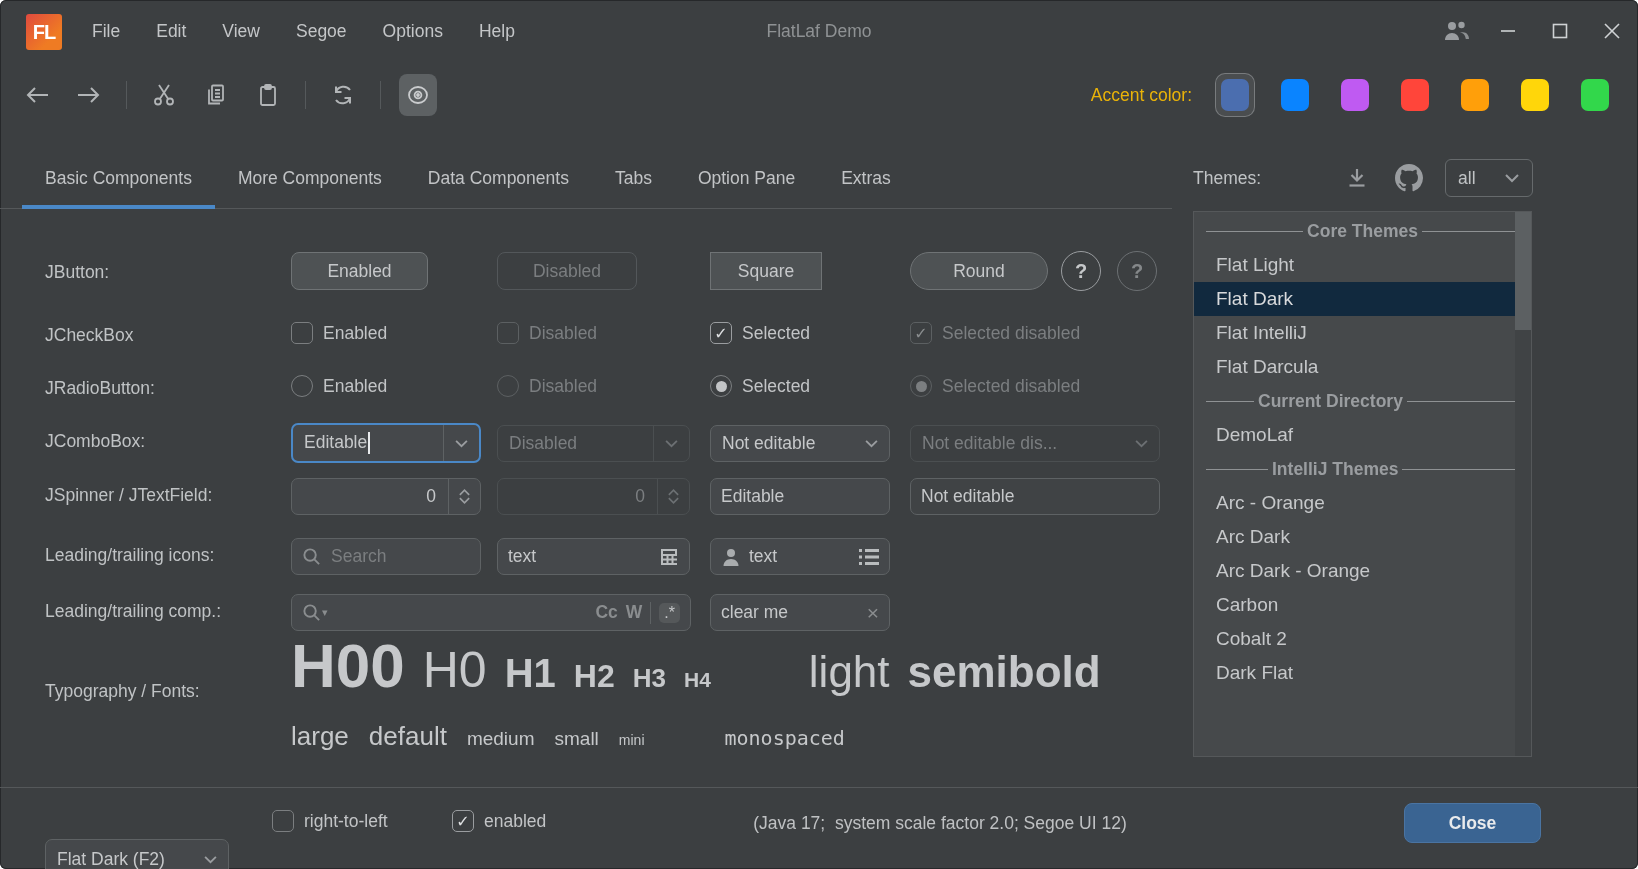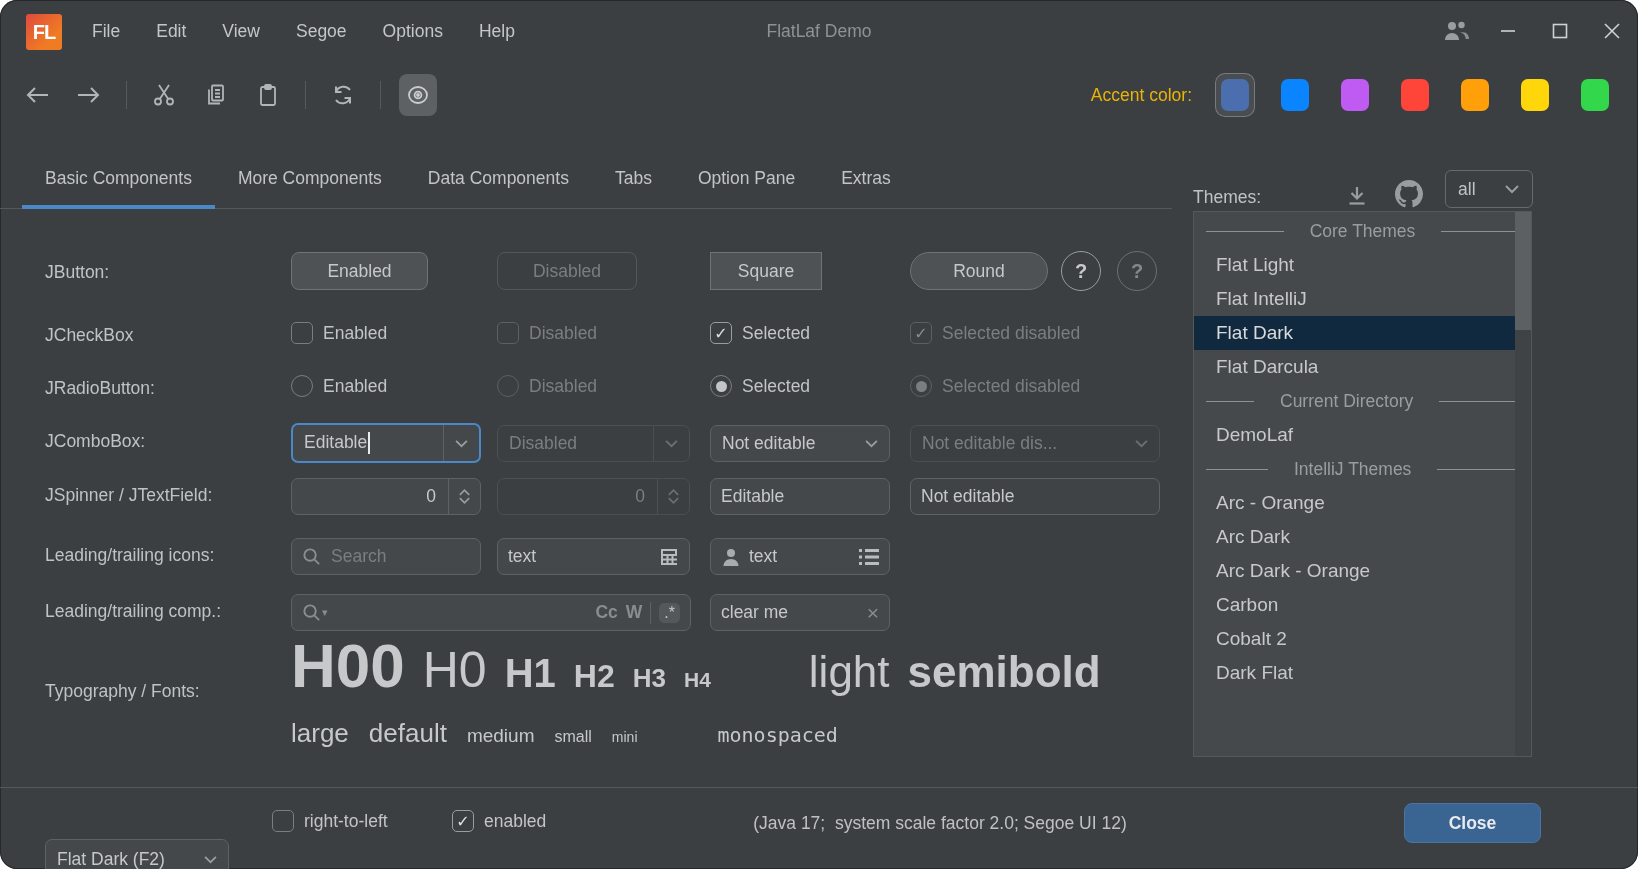--- a/index.html
+++ b/index.html
@@ -1,19 +1,19 @@
 <!DOCTYPE html>
 <html><head>
 <meta charset="utf-8">
 <style>
   html,body{margin:0;padding:0;background:#ffffff;}
   *{box-sizing:border-box;}
   #window{
     position:relative;width:1638px;height:869px;margin:0 auto;
-    background:#3c3f41;border-radius:17px;overflow:hidden;
+    background:#3c3f41;border-radius:6px;overflow:hidden;
     font-family:"Liberation Sans","DejaVu Sans",sans-serif;
     color:#c2c4c6;box-shadow:0 0 0 1px #26282a inset;
   }
   .abs{position:absolute;}
   svg{display:block;}
   
   #titlebar{left:0;top:0;width:100%;height:62px;}
   #logo{left:26px;top:14px;width:36px;height:36px;background:linear-gradient(135deg,#e04a3f 0%,#ef7b23 70%);
     border-radius:3px;color:#fff;font-weight:bold;font-size:20px;display:flex;align-items:center;justify-content:center;letter-spacing:-1px;}
   #menubar{left:74px;top:0;height:62px;display:flex;align-items:center;}
@@ -30,30 +30,30 @@
   #accent-area{right:24px;top:64px;height:62px;display:flex;align-items:center;gap:22px;}
   #accent-label{font-size:17.5px;color:#eab308;margin-right:2px;}
   .swatch{width:28px;height:32px;border-radius:7px;}
   .swatch-wrap{width:38px;height:42px;display:flex;align-items:center;justify-content:center;border-radius:9px;}
   .swatch-wrap.selected{background:#4a4d4f;box-shadow:0 0 0 1px #787b7d;}
   
   #tabbar{left:0;top:148px;width:1172px;height:61px;display:flex;align-items:center;padding-left:22px;border-bottom:1px solid #55585a;}
   .tab{padding:0 23px;height:100%;display:flex;align-items:center;font-size:17.5px;color:#c2c4c6;position:relative;}
   .tab.selected::after{content:"";position:absolute;left:0;right:0;bottom:-1px;height:4px;background:#4a88c7;}
   
-  #themes-header{left:1193px;top:148px;width:340px;height:60px;display:flex;align-items:flex-end;}
+  #themes-header{left:1193px;top:148px;width:340px;height:60px;display:flex;align-items:center;}
   #themes-label{font-size:17.5px;color:#c0c3c5;}
   #dl-btn{margin-left:84px;color:#9a9da0;}
   #gh-btn{margin-left:26px;color:#9a9da0;}
   #themes-filter{margin-left:22px;width:94px;height:38px;border:1px solid #666a6c;border-radius:6px;
     display:flex;align-items:center;padding:0 12px;font-size:17.5px;color:#c0c3c5;justify-content:space-between;}
   #theme-list{left:1193px;top:211px;width:339px;height:546px;background:#46494b;border:1px solid #55585a;overflow:hidden;padding-top:2px;}
   .theme-item{height:34px;line-height:34px;padding-left:22px;font-size:19px;color:#c6c8ca;white-space:nowrap;}
   .theme-item.selected{background:#11293e;color:#d8dadc;}
-  .theme-sep{height:34px;display:flex;align-items:center;gap:26px;padding:0 12px;color:#9a9da0;font-size:17.5px;}
+  .theme-sep{height:34px;display:flex;align-items:center;gap:4px;padding:0 12px;color:#9a9da0;font-size:17.5px;font-weight:bold;}
   .theme-sep .line{flex:1;height:1px;background:#8f9294;}
   #theme-scroll-track{left:1515px;top:212px;width:16px;height:544px;background:#404345;}
   #theme-scroll-thumb{left:1515px;top:212px;width:16px;height:118px;background:#5c6062;}
   
   .row-label{position:absolute;left:45px;font-size:17.5px;color:#c0c3c5;}
   .btn{position:absolute;height:38px;border-radius:8px;display:flex;align-items:center;justify-content:center;
     font-size:17.5px;background:#4e5254;border:1px solid #6f7375;color:#c6c8ca;}
   .btn.disabled{background:transparent;border:1px solid #53575a;color:#7b7e80;}
   .btn.square{border-radius:0;}
   .btn.round{border-radius:19px;}
@@ -100,21 +100,21 @@
   .h0{font-size:50px;font-weight:normal;}
   .h1{font-size:40px;font-weight:bold;}
   .h2{font-size:32px;font-weight:bold;}
   .h3{font-size:26px;font-weight:bold;}
   .h4{font-size:21px;font-weight:bold;}
   .t-light{font-size:44px;font-weight:200;margin-left:80px;}
   .t-semibold{font-size:44px;font-weight:bold;}
   .t-large{font-size:26px;}
   .t-default{font-size:26px;}
   .t-medium{font-size:19px;}
-  .t-small{font-size:16px;margin-top:16px;}
+  .t-small{font-size:19px;margin-top:16px;}
   .t-mini{font-size:14px;}
   .t-mono{font-size:20px;font-family:"DejaVu Sans Mono","Liberation Mono",monospace;margin-left:60px;}
   
   #bottom-divider{left:0;top:787px;width:1638px;height:1px;background:#55585a;}
   #lnf-combo{left:45px;top:803px;width:184px;margin-top:36px;}
   .b-check{top:810px;display:flex;align-items:center;gap:10px;font-size:17.5px;color:#c2c4c6;position:absolute;}
   #status-text{left:655px;top:803px;width:570px;height:40px;display:flex;align-items:center;justify-content:center;
     font-size:17.5px;color:#bfc1c3;white-space:pre;}
   #close-btn{left:1404px;top:803px;width:137px;height:40px;background:#3a6492;border:1px solid #4a74a2;border-radius:8px;
     display:flex;align-items:center;justify-content:center;color:#e8eaec;font-size:17.5px;font-weight:bold;}
@@ -274,22 +274,22 @@
     </div>
   </div>
 
   <div id="theme-list" class="abs">
     <div class="theme-sep">
         <span class="line"></span>
         <span>Core Themes</span>
         <span class="line"></span>
       </div>
     <div class="theme-item">Flat Light</div>
+    <div class="theme-item selected">Flat Dark</div>
     <div class="theme-item">Flat IntelliJ</div>
-    <div class="theme-item selected">Flat Dark</div>
     <div class="theme-item">Flat Darcula</div>
     <div class="theme-sep">
         <span class="line" style="flex:0 0 48px"></span>
         <span>Current Directory</span>
         <span class="line"></span>
       </div>
     <div class="theme-item">DemoLaf</div>
     <div class="theme-sep">
         <span class="line" style="flex:0 0 62px"></span>
         <span>IntelliJ Themes</span>

